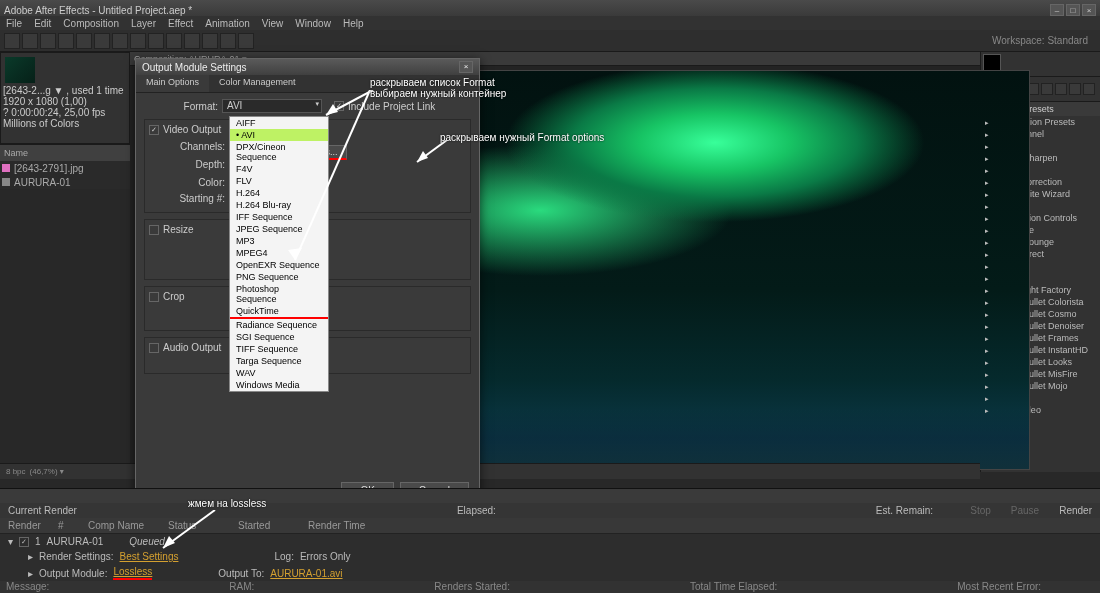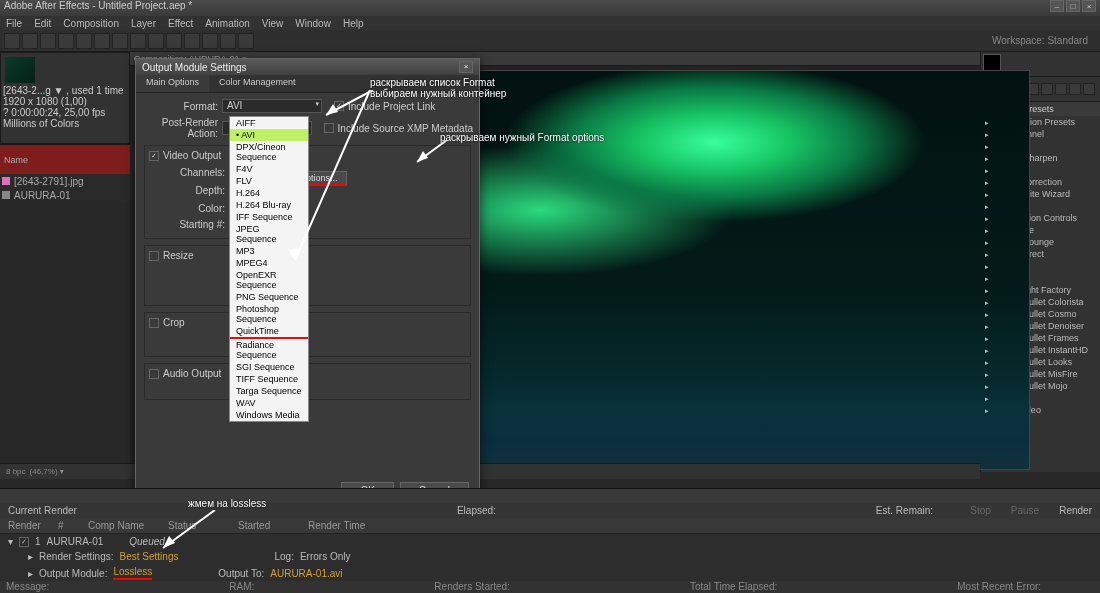--- a/index.html
+++ b/index.html
@@ -1,31 +1,31 @@
 <!DOCTYPE html>
 <html><head>
 <meta charset="utf-8">
 <style>
 * { margin: 0; padding: 0; box-sizing: border-box; font-family: "Segoe UI", Tahoma, sans-serif; font-size: 10px; user-select: none; }
 body { background: #282828; color: #aaa; width: 1100px; height: 593px; overflow: hidden; position: relative; }
-.titlebar { background: linear-gradient(#4a4a4a,#3a3a3a); height: 16px; display: flex; align-items: flex-start; padding: 0 4px; color: #ccc; font-size: 10px; }
+.titlebar { background: linear-gradient(#4a4a4a,#3a3a3a); height: 16px; display: flex; align-items: flex-end; padding: 0 4px; color: #ccc; font-size: 10px; }
 .win-ctrls { margin-left: auto; display: flex; gap: 2px; }
 .win-ctrls span { width: 14px; height: 12px; background: #555; border: 1px solid #666; display: inline-flex; align-items: center; justify-content: center; font-size: 8px; }
 .menubar { background: #323232; height: 14px; display: flex; gap: 12px; padding: 0 6px; align-items: center; color: #bbb; }
 .menubar span { font-size: 10px; }
 .toolbar { background: #2e2e2e; height: 22px; border-bottom: 1px solid #1a1a1a; display: flex; align-items: center; padding: 0 4px; gap: 2px; }
 .tool-icon { width: 16px; height: 16px; background: #3a3a3a; border: 1px solid #222; }
 .workspace-label { margin-left: auto; color: #888; padding-right: 8px; }
 .main-area { display: flex; height: 420px; }
 .left-col { width: 130px; display: flex; flex-direction: column; }
 .project-panel { background: #323232; border: 1px solid #1a1a1a; flex: 0 0 92px; padding: 2px; }
 .thumb { width: 30px; height: 26px; background: linear-gradient(135deg,#0a3a2a,#062018); display: inline-block; vertical-align: top; margin: 2px; }
 .proj-info { display: inline-block; font-size: 9px; color: #ccc; line-height: 11px; }
 .proj-list { background: #2a2a2a; border-top: 1px solid #1a1a1a; }
-.proj-header { background: #7f1d1d; height: 29px; display: flex; align-items: center; padding: 0 4px; font-size: 9px; }
+.proj-header { background: #404040; height: 16px; display: flex; align-items: center; padding: 0 4px; font-size: 9px; }
 .proj-row { display: flex; align-items: center; height: 14px; padding: 3px 2px; gap: 4px; }
 .proj-row .swatch { width: 8px; height: 8px; }
 .center { flex: 1; position: relative; background: #232323; }
 .comp-tab { background: #3a3a3a; height: 14px; display: flex; align-items: center; padding: 0 4px; font-size: 9px; border-bottom: 1px solid #1a1a1a; }
 .viewer { position: absolute; left: 200px; top: 18px; width: 700px; height: 400px; background: #000; border: 1px solid #444; }
 .aurora { width: 100%; height: 100%; background: radial-gradient(ellipse 60% 40% at 55% 18%, #38ff9a 0%, #17c464 18%, #0a7a46 34%, rgba(0,0,0,0) 50%), radial-gradient(ellipse 50% 30% at 30% 35%, #2adb7e 0%, rgba(0,0,0,0) 55%), linear-gradient(#021210 0%, #031b18 55%, #052a2d 78%, #08313a 85%, #0d3a45 100%); position: relative; }
 .horizon { position: absolute; bottom: 0; left: 0; right: 0; height: 60px; background: linear-gradient(transparent, rgba(10,40,60,0.6), #10303a); }
 .right-col { width: 120px; background: #323232; border-left: 1px solid #1a1a1a; display: flex; flex-direction: column; }
 .mini-panel { border-bottom: 1px solid #1a1a1a; padding: 2px; }
 .swatch-big { width: 18px; height: 18px; background: #000; border: 1px solid #555; display: inline-block; }
@@ -45,36 +45,36 @@
 .dlg-body { padding: 6px; font-size: 9px; color: #ccc; }
 .form-row { display: flex; align-items: center; margin-bottom: 4px; }
 .form-row label { width: 80px; text-align: right; padding-right: 4px; }
 .dropdown { flex: 1; background: #2a2a2a; border: 1px solid #555; height: 14px; padding: 0 4px; max-width: 100px; position: relative; }
 .dropdown::after { content: "▾"; position: absolute; right: 2px; font-size: 7px; }
 .chk { display: flex; align-items: center; gap: 4px; }
 .chk-box { width: 10px; height: 10px; border: 1px solid #666; display: inline-flex; align-items: center; justify-content: center; font-size: 7px; }
 .section { border: 1px solid #2a2a2a; margin: 6px 2px; padding: 4px; }
 .dlg-btns { position: absolute; bottom: 6px; right: 10px; display: flex; gap: 6px; }
 .dlg-btn { background: #4a4a4a; border: 1px solid #666; padding: 2px 18px; font-size: 10px; color: #ddd; }
-.fmt-dropdown { position: absolute; left: 229px; top: 116px; width: 80px; background: #f4f4f4; border: 1px solid #888; z-index: 10; color: #000; }
+.fmt-dropdown { position: absolute; left: 229px; top: 116px; width: 100px; background: #f4f4f4; border: 1px solid #888; z-index: 10; color: #000; }
 .fmt-dropdown div { padding: 1px 6px; font-size: 9px; }
 .fmt-dropdown div.sel { background: #bef264; }
 .fmt-dropdown div.hl { border-bottom: 2px solid red; }
 .fmt-opt-btn { background: #4a4a4a; border: 1px solid #666; padding: 1px 8px; font-size: 9px; color: #ddd; border-bottom: 2px solid red; }
 
 .anno { position: absolute; color: #fff; font-family: "Trebuchet MS", sans-serif; text-shadow: 0 0 2px #000; z-index: 30; }
 .arrow { position: absolute; z-index: 29; }
 
 .rq { position: absolute; left: 0; right: 0; bottom: 0; height: 105px; background: #2d2d2d; border-top: 1px solid #111; }
 .rq-tabs { background: #3a3a3a; height: 14px; }
 .rq-head { background: #353535; padding: 2px 8px; font-size: 9px; display: flex; color: #bbb; }
 .rq-cols { display: flex; background: #383838; padding: 2px 8px; font-size: 9px; color: #999; border-bottom: 1px solid #222; }
 .rq-cols span { flex: 0 0 auto; }
 .rq-row { display: flex; padding: 2px 8px; font-size: 9px; color: #bbb; align-items: center; gap: 6px; }
-.gold { color: #d4a030; }
+.gold { color: #d4a030; text-decoration: underline; }
 .red-uline { border-bottom: 2px solid red; padding-bottom: 1px; }
 .status-line { position: absolute; bottom: 0; left: 0; right: 0; height: 12px; background: #323232; display: flex; color: #888; font-size: 9px; padding: 0 6px; gap: 180px; }
 .ctrl-strip { position: absolute; left: 0; right: 120px; top: 463px; height: 16px; background: #323232; border-top: 1px solid #1a1a1a; display: flex; align-items: center; padding: 0 6px; gap: 4px; }
 .ctrl-strip span { font-size: 8px; color: #888; }
 </style>
 </head>
 <body>
 
 <div class="titlebar">
   <span>Adobe After Effects - Untitled Project.aep *</span>
@@ -214,28 +214,20 @@
   </div>
   <div class="dlg-body">
     <div class="form-row">
       <label>Format:</label>
       <div class="dropdown"><span>AVI</span></div>
       <div class="chk" style="margin-left:12px">
           <span class="chk-box">✓</span>
           <span>Include Project Link</span>
         </div>
     </div>
-    <div class="form-row">
-      <label>Post-Render Action:</label>
-      <div class="dropdown"></div>
-      <div class="chk" style="margin-left:12px">
-          <span class="chk-box"></span>
-          <span>Include Source XMP Metadata</span>
-        </div>
-    </div>
     <div class="section">
       <div class="chk">
           <span class="chk-box">✓</span>
           <span>Video Output</span>
         </div>
       <div style="display:flex;gap:20px;margin-top:4px">
         <div>
           <div class="form-row">
               <label>Channels:</label>
               <div class="dropdown"></div>

